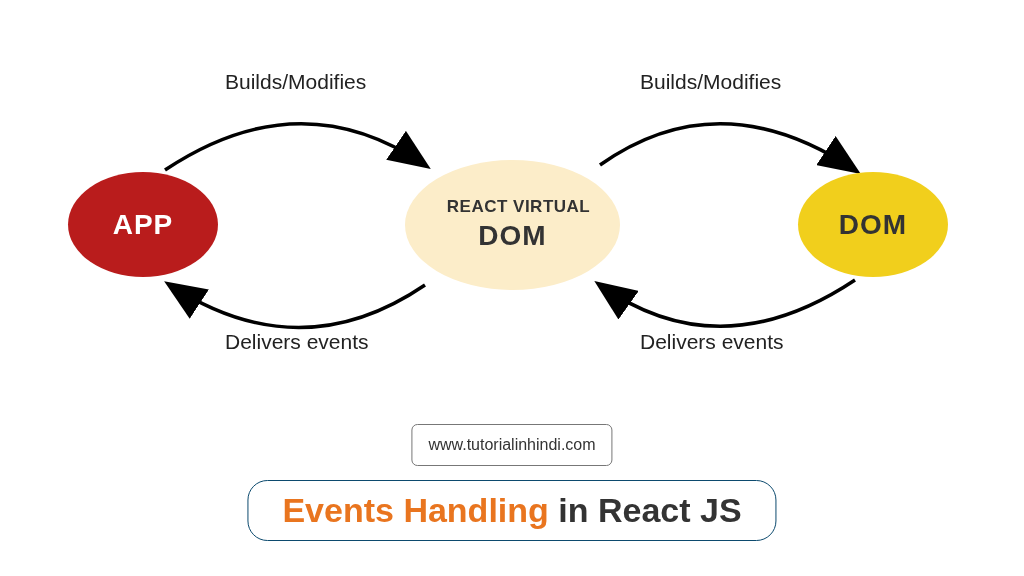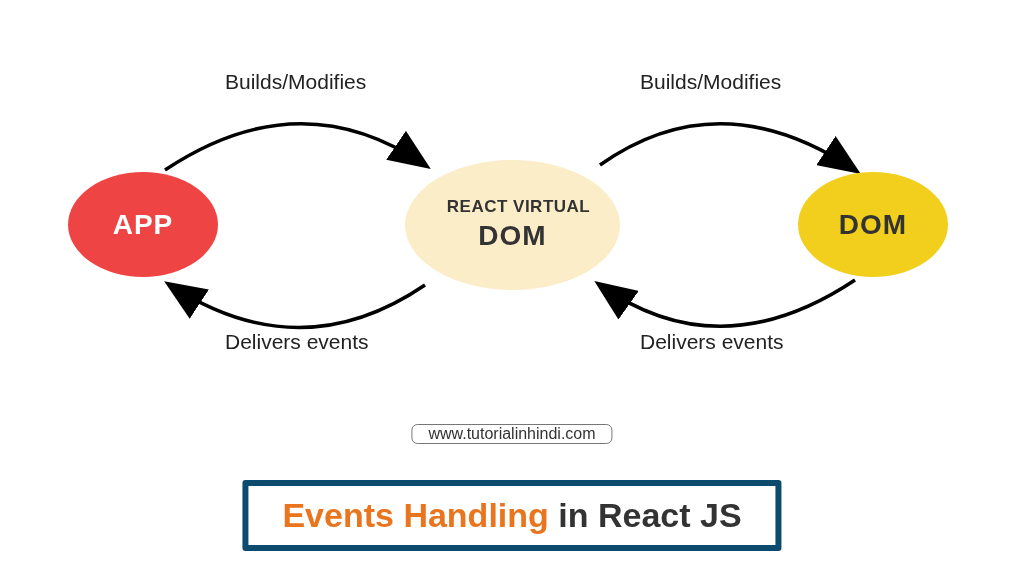--- a/index.html
+++ b/index.html
@@ -22,21 +22,21 @@
       display: flex;
       align-items: center;
       justify-content: center;
       text-align: center;
     }
     .node-app {
       left: 68px;
       top: 172px;
       width: 150px;
       height: 105px;
-      background: #ef4444;
+      background: #b91c1c;
       color: #ffffff;
       font-weight: bold;
       font-size: 28px;
       letter-spacing: 1px;
     }
     .node-vdom {
       left: 405px;
       top: 160px;
       width: 215px;
       height: 130px;
@@ -75,31 +75,31 @@
     .label-bm2 { left: 640px; top: 70px; }
     .label-de1 { left: 225px; top: 330px; }
     .label-de2 { left: 640px; top: 330px; }
     .url-badge {
       position: absolute;
       left: 50%;
       top: 424px;
       transform: translateX(-50%);
       border: 1px solid #777;
       border-radius: 6px;
-      padding: 0 16px;
+      padding: 11px 16px;
       font-size: 16px;
       color: #333;
     }
     .title-box {
       position: absolute;
       left: 50%;
       top: 480px;
       transform: translateX(-50%);
-      border: 6px solid #0c4a6e;
-      border-radius: 3px;
+      border: 1px solid #0c4a6e;
+      border-radius: 20px;
       padding: 10px 34px;
       font-size: 34px;
       font-weight: bold;
       white-space: nowrap;
     }
     .title-orange { color: #e9751f; }
     .title-dark { color: #333; }
     .svg-arrows {
       position: absolute;
       top: 0;

